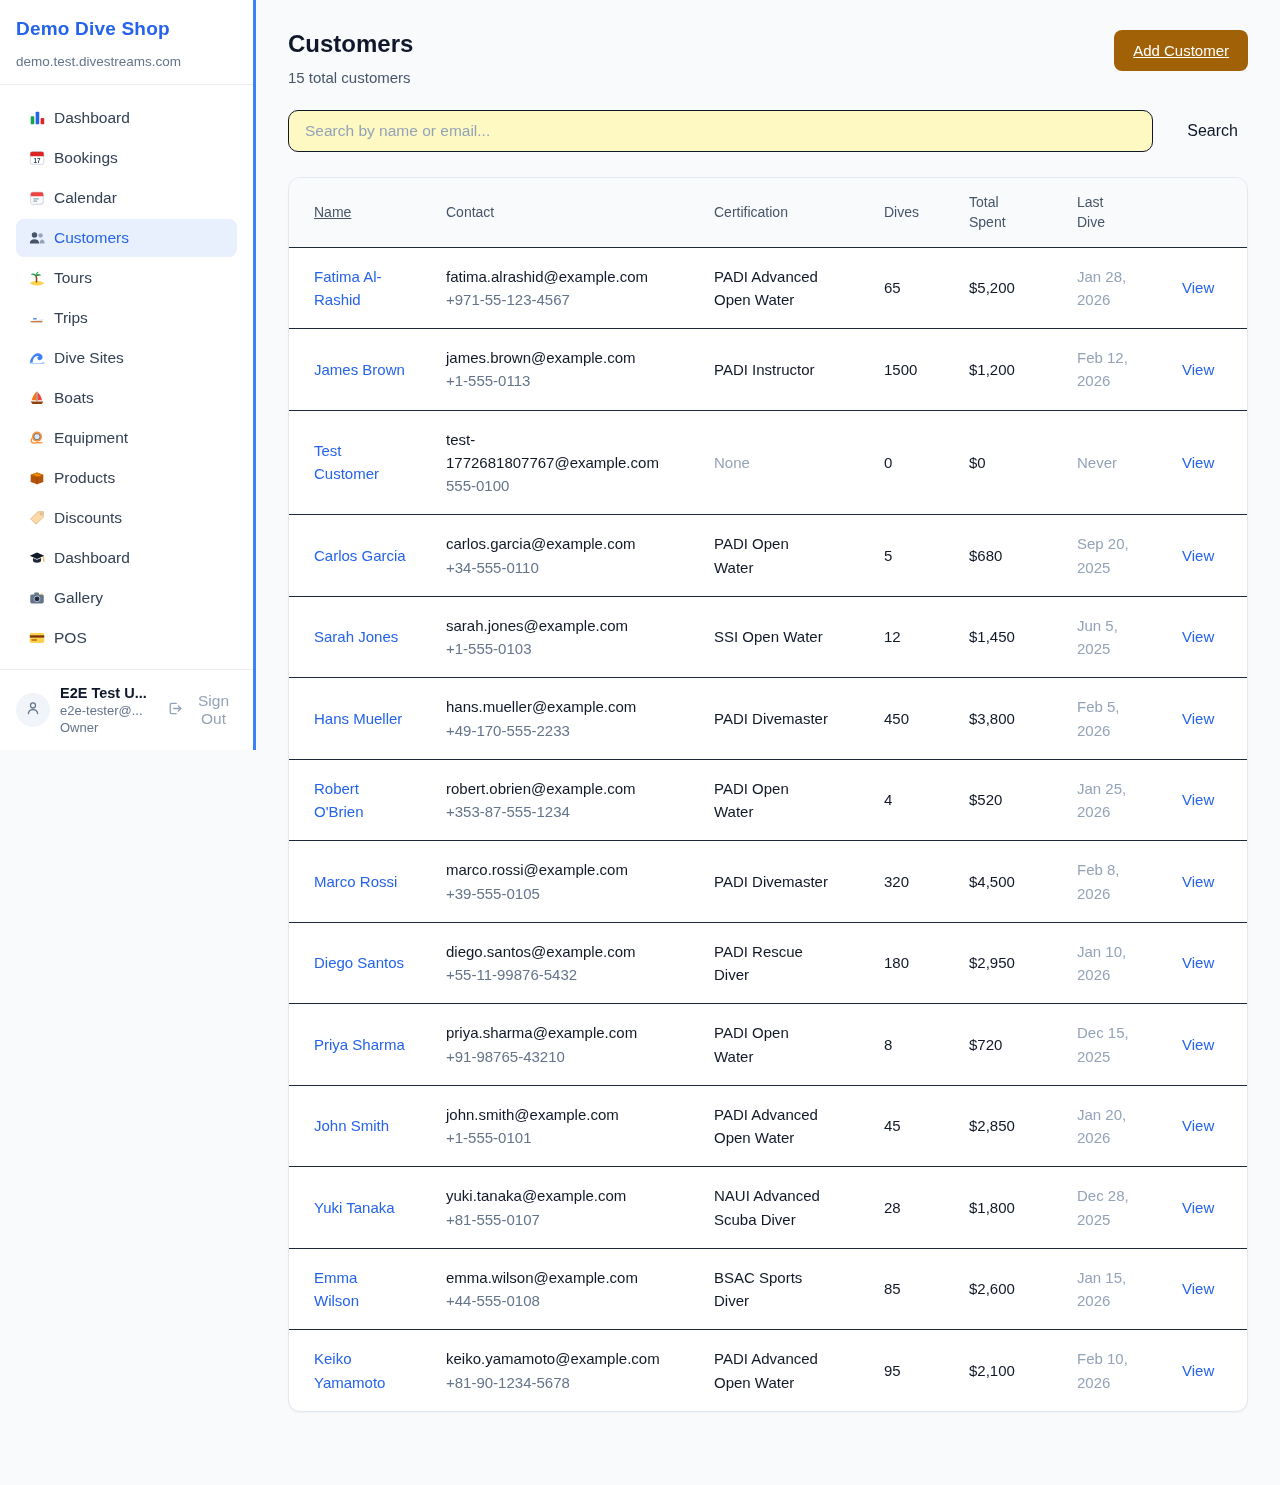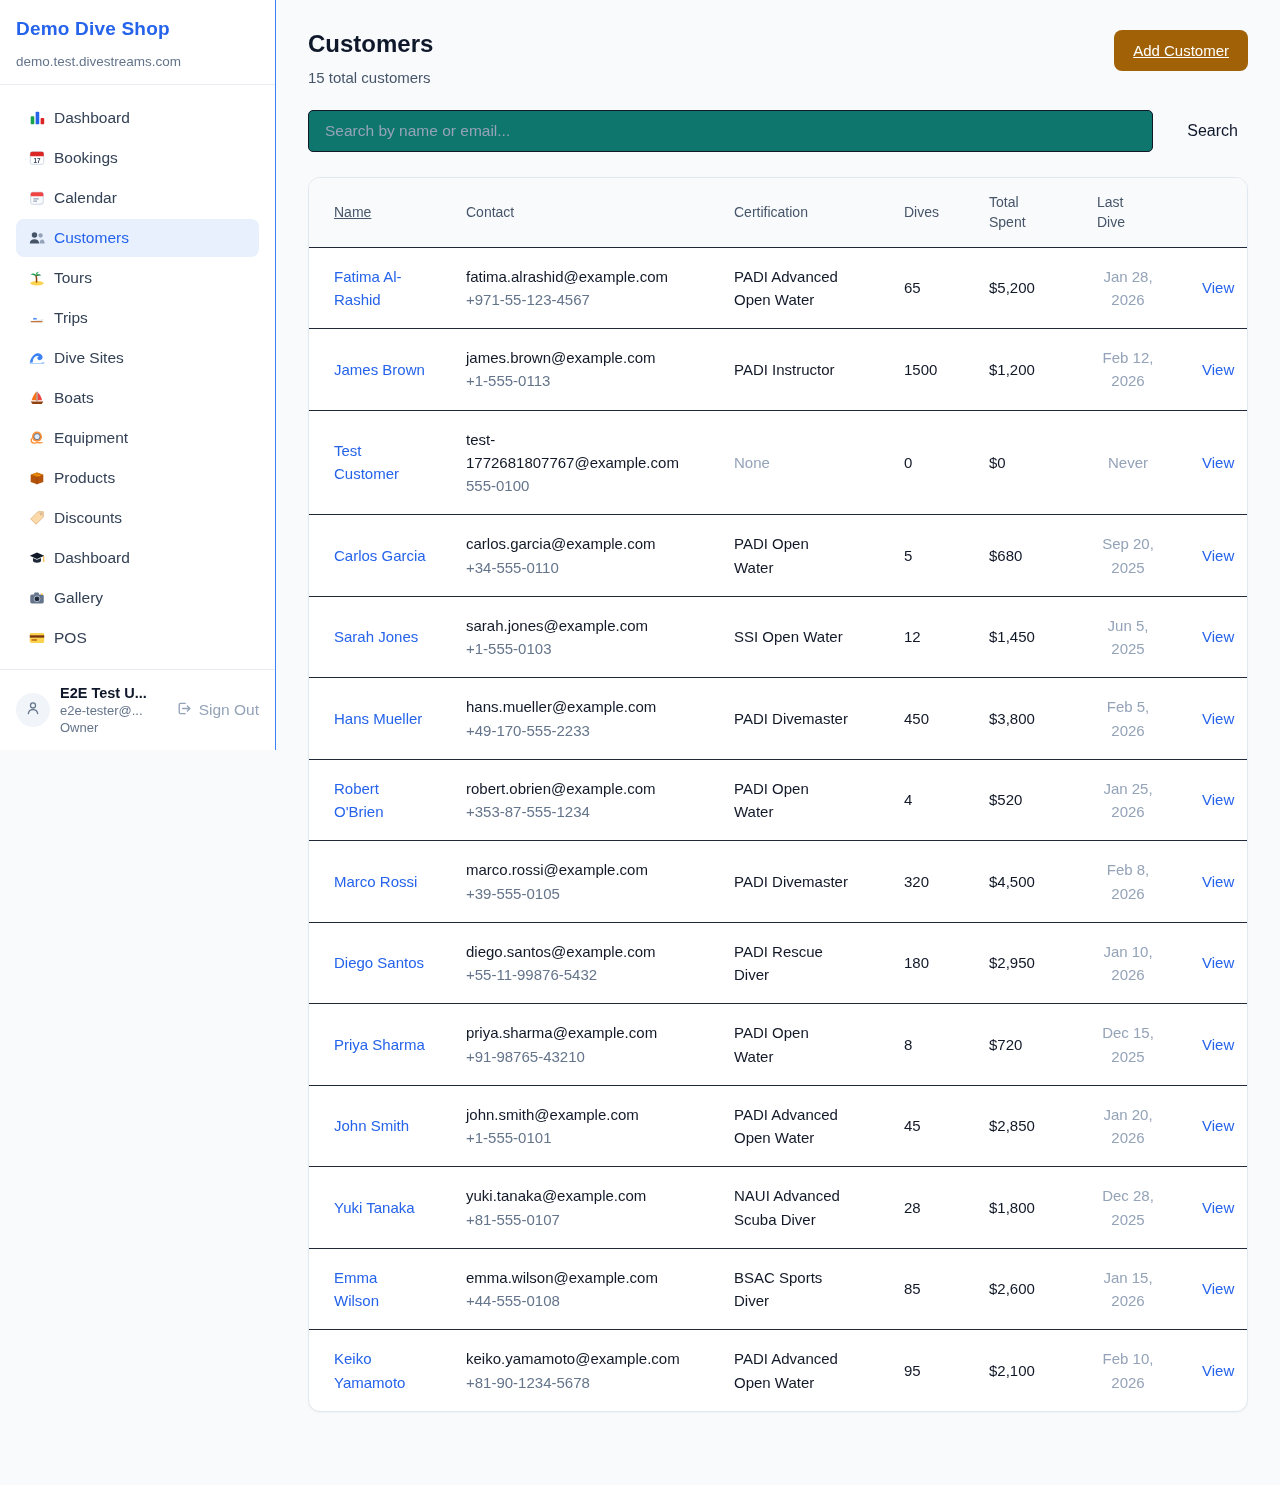--- a/index.html
+++ b/index.html
@@ -7,22 +7,22 @@
   body {
     min-height:1485px;
     background:#f8fafc;
     font-family:"Liberation Sans", sans-serif;
     color:#0f172a;
   }
   .app { display:flex; align-items:flex-start; }
 
   
   .sidebar {
-    width:276px; flex:none; background:#ffffff;
-    border-right:1px solid #3b82f6;
+    width:256px; flex:none; background:#ffffff;
+    border-right:3px solid #3b82f6;
   }
   .logo-block { padding:18px 16px 15px 16px; border-bottom:1px solid #e9edf2; }
   .shop-name { color:#2563eb; font-size:19px; font-weight:700; letter-spacing:.2px; }
   .shop-domain { color:#64748b; font-size:13.5px; margin-top:14px; }
   .nav { padding:14px 16px 10px 16px; }
   .nav-item {
     display:flex; align-items:center; gap:8px;
     padding:10px 12px; border-radius:8px; margin-bottom:2px;
     color:#334155; font-size:15.5px; cursor:pointer;
   }
@@ -53,22 +53,22 @@
   .page-title { font-size:24px; font-weight:700; color:#0f172a; }
   .page-subtitle { font-size:15px; color:#475569; margin-top:11px; }
   .add-btn {
     background:#a16207; color:#ffffff; border:none; border-radius:8px;
     padding:12px 19px; font-size:15px; font-weight:500; cursor:pointer;
     font-family:inherit;
     text-decoration:underline;
   }
   .search-row { display:flex; align-items:center; margin-bottom:25px; }
   .search-input {
-    flex:1; height:42px; background:#0f766e;
-    border:1px solid #111827; border-radius:5px;
+    flex:1; height:42px; background:#fef9c3;
+    border:1px solid #111827; border-radius:10px;
     padding:0 16px; font-size:15.5px; color:#0f172a; font-family:inherit;
   }
   .search-input::placeholder { color:#94a3b8; }
   .search-btn {
     background:none; border:none; color:#0f172a; font-size:16px;
     padding:0 10px; margin-left:24px; cursor:pointer; font-family:inherit;
   }
 
   
   .table-card {
@@ -84,21 +84,21 @@
   th.col-name { padding-left:25px;text-decoration:underline; }
   .th-narrow span { display:inline-block; max-width:44px; line-height:1.45; }
   tbody td {
     padding:17px 12px; border-bottom:1px solid #1f2937;
     vertical-align:middle; font-size:15px; color:#111827; line-height:1.55;
   }
   tbody tr:last-child td { border-bottom:none; }
   td.col-name { padding-left:25px; padding-right:28px; }
   td.col-contact { padding-right:40px; }
   td.col-cert { padding-right:40px; }
-  td.col-last { padding-right:31px;text-align:center; }
+  td.col-last { padding-right:31px; }
   .name-link { color:#2563eb; text-decoration:none; font-weight:500; cursor:pointer; }
   .view-link { color:#2563eb; text-decoration:none; cursor:pointer; }
   .phone { color:#64748b; }
   .muted { color:#94a3b8; }
 </style>
 </head>
 <body>
 
 <div class="app">
 

